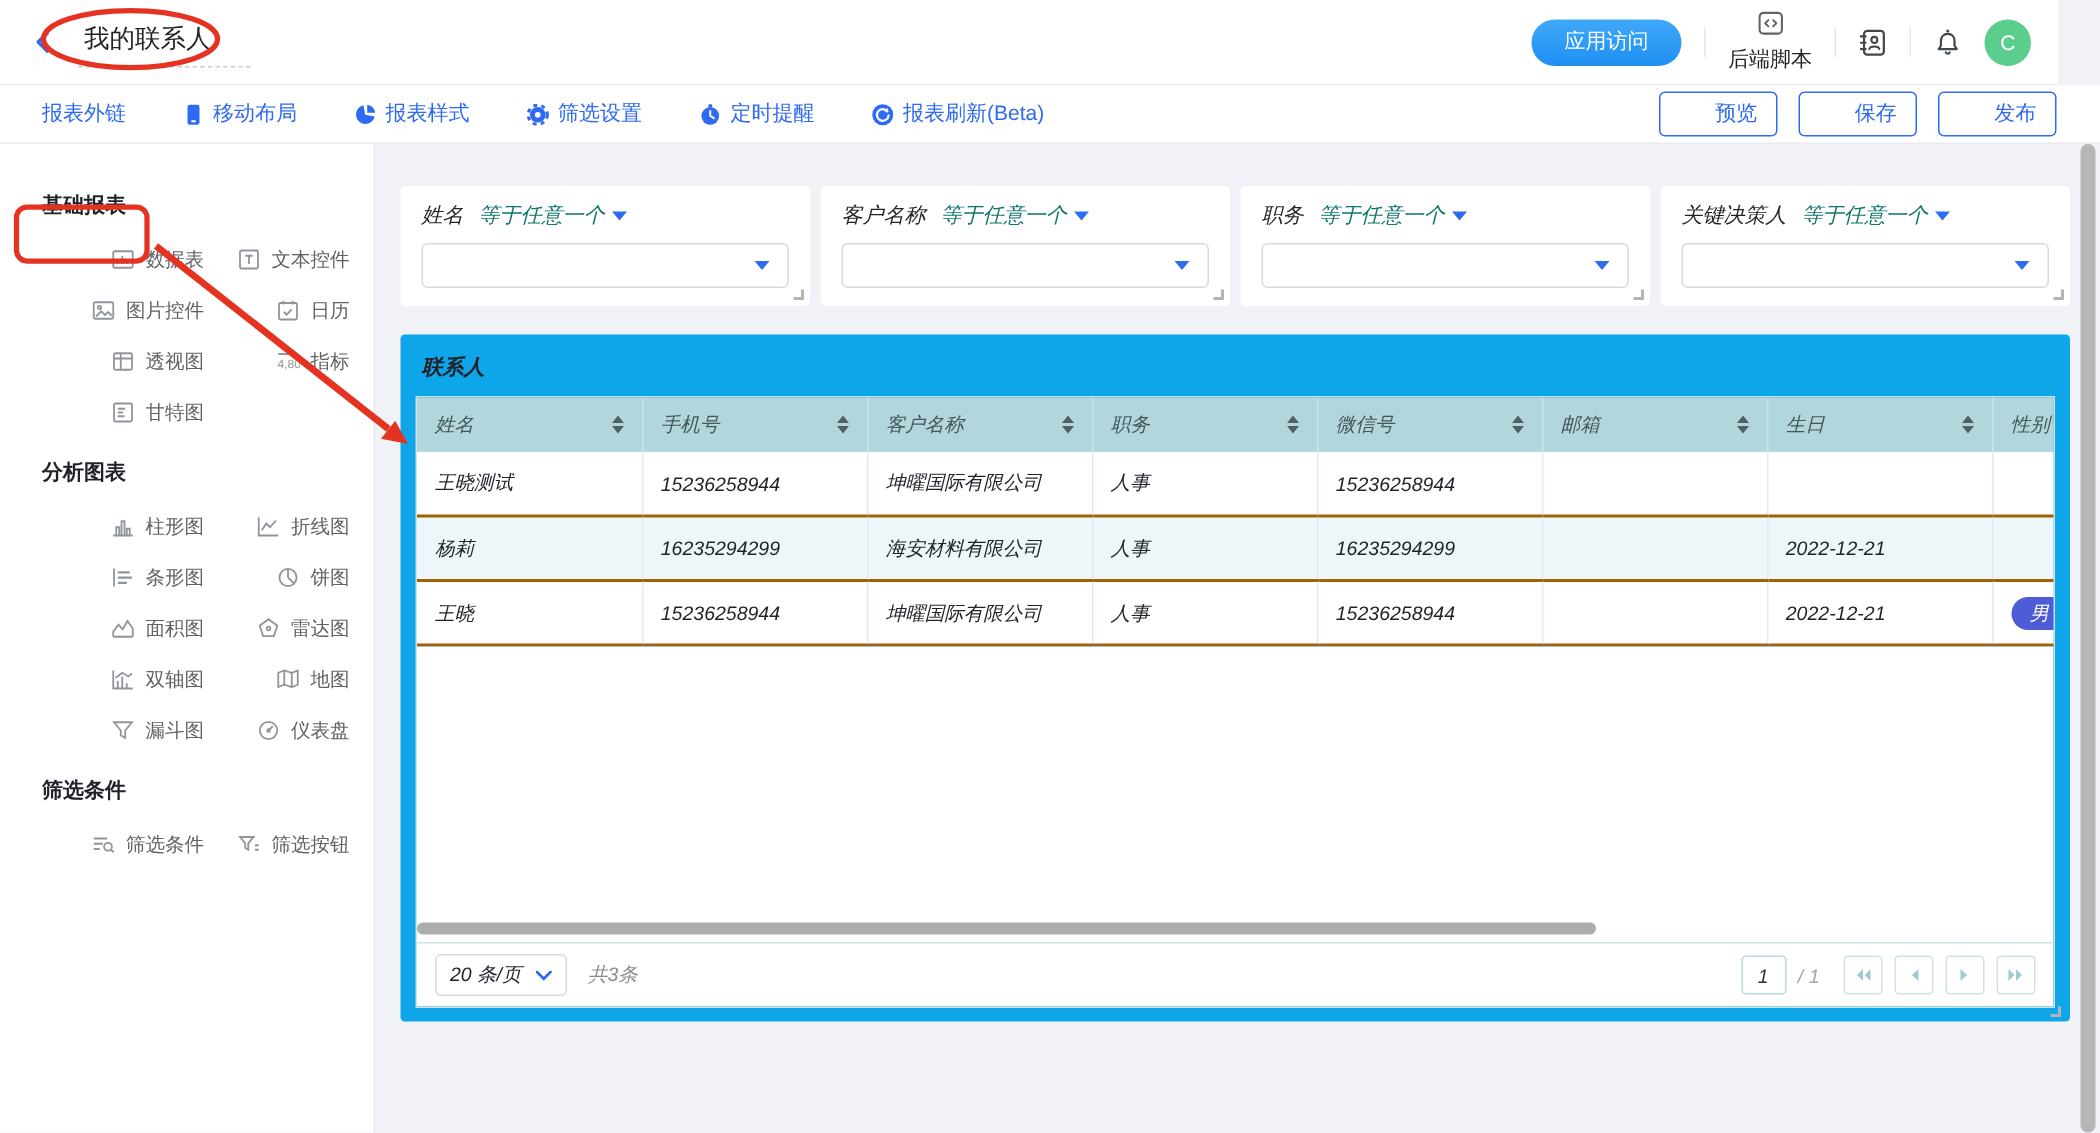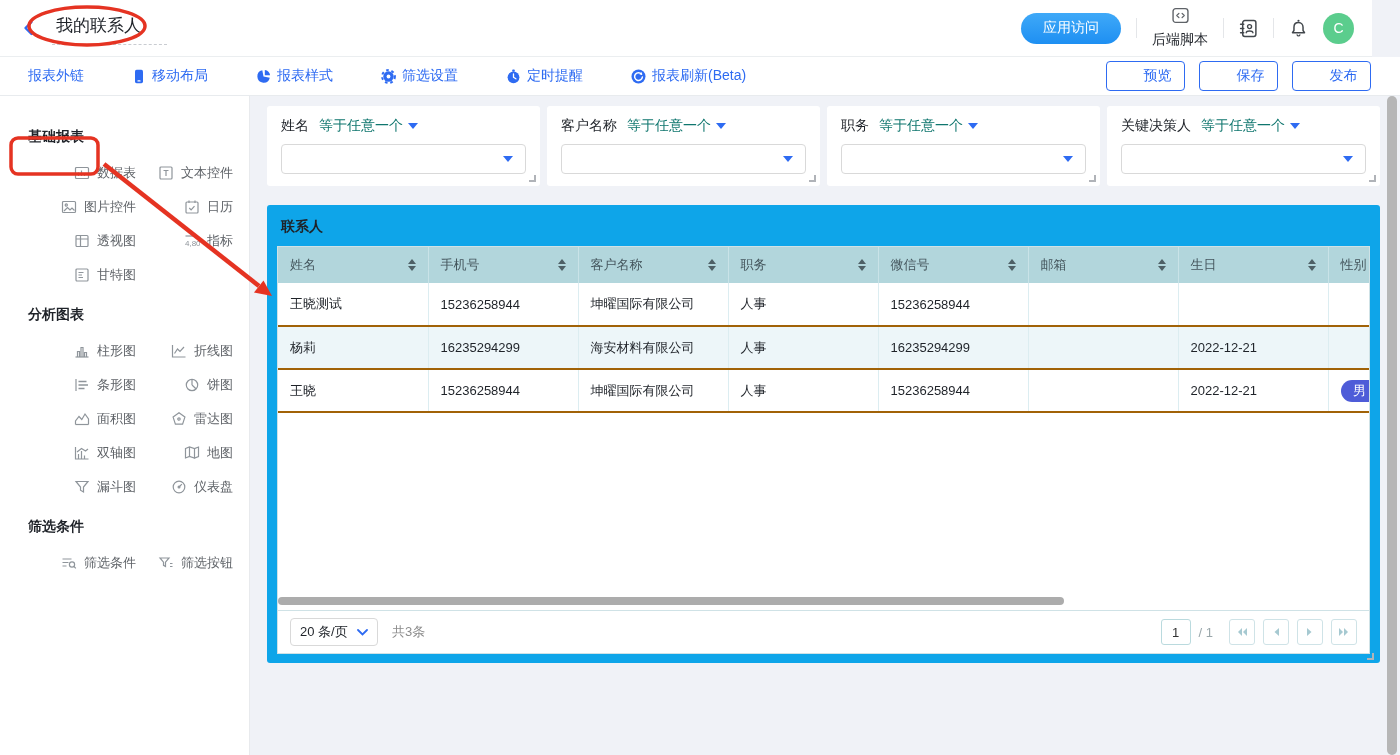--- a/index.html
+++ b/index.html
@@ -35,42 +35,42 @@
     width:31px; height:31px; border-radius:50%; background:#5bcd8d;
     color:#fff; font-size:14px; display:flex; align-items:center; justify-content:center; cursor:pointer;
   }
 
   
   .toolbar {
     position:absolute; top:57px; left:0; width:1400px; height:39px;
     background:#fff; border-bottom:1px solid #e8ebee;
     display:flex; align-items:center; padding:0 29px 0 28px; z-index:3;
   }
-  .tb-left { display:flex; align-items:center; gap:48px; }
+  .tb-left { display:flex; align-items:center; gap:38px; }
   .tb-item { display:flex; align-items:center; gap:6px; color:#2e6bf2; font-size:14px; cursor:pointer; }
   .tb-right { margin-left:auto; display:flex; gap:14px; }
   .tb-btn {
     width:79px; height:30px; background:#fff; border:1px solid #2e6bf2; border-radius:4px;
     color:#2e6bf2; font-size:14px; cursor:pointer; display:flex; align-items:center; justify-content:center;padding-left:24px;
   }
 
   
   .sidebar {
     position:absolute; top:96px; left:0; width:250px; height:659px;
     background:#fff; border-right:1px solid #e8eaed; padding:20px 16px 0 28px; z-index:2;
   }
   .sb-section-title { font-size:14px; font-weight:bold; color:#1f2329; margin:14px 0 18px 0; }
   .sb-grid { display:grid; grid-template-columns:108px auto; row-gap:16px; margin-bottom:22px; }
   .sb-item { display:flex; align-items:center; gap:7px; font-size:13px; color:#5f6368; cursor:pointer;justify-content:flex-end; }
   .sb-item svg { flex:none; }
 
   
   .main {
     position:absolute; top:96px; left:251px; width:1149px; height:592px;
-    background:#f0f2f7; padding:10px 20px 0 16px;
+    background:#f0f2f7; padding:28px 20px 0 16px;font-style:italic;
   }
   .filters-row { display:flex; gap:7px; }
   .filter-card {
     flex:1; height:80px; background:#fff; border-radius:3px; padding:11px 14px 0 14px; position:relative;
   }
   .fc-top { display:flex; align-items:center; gap:10px; }
   .fc-label { font-size:14px; color:#1f2329; }
   .fc-op { display:flex; align-items:center; gap:5px; color:#0f766e; font-size:14px; cursor:pointer; }
   .caret-down { width:0; height:0; border-left:5px solid transparent; border-right:5px solid transparent; border-top:6px solid #2e6bf2; }
   .fc-select {

